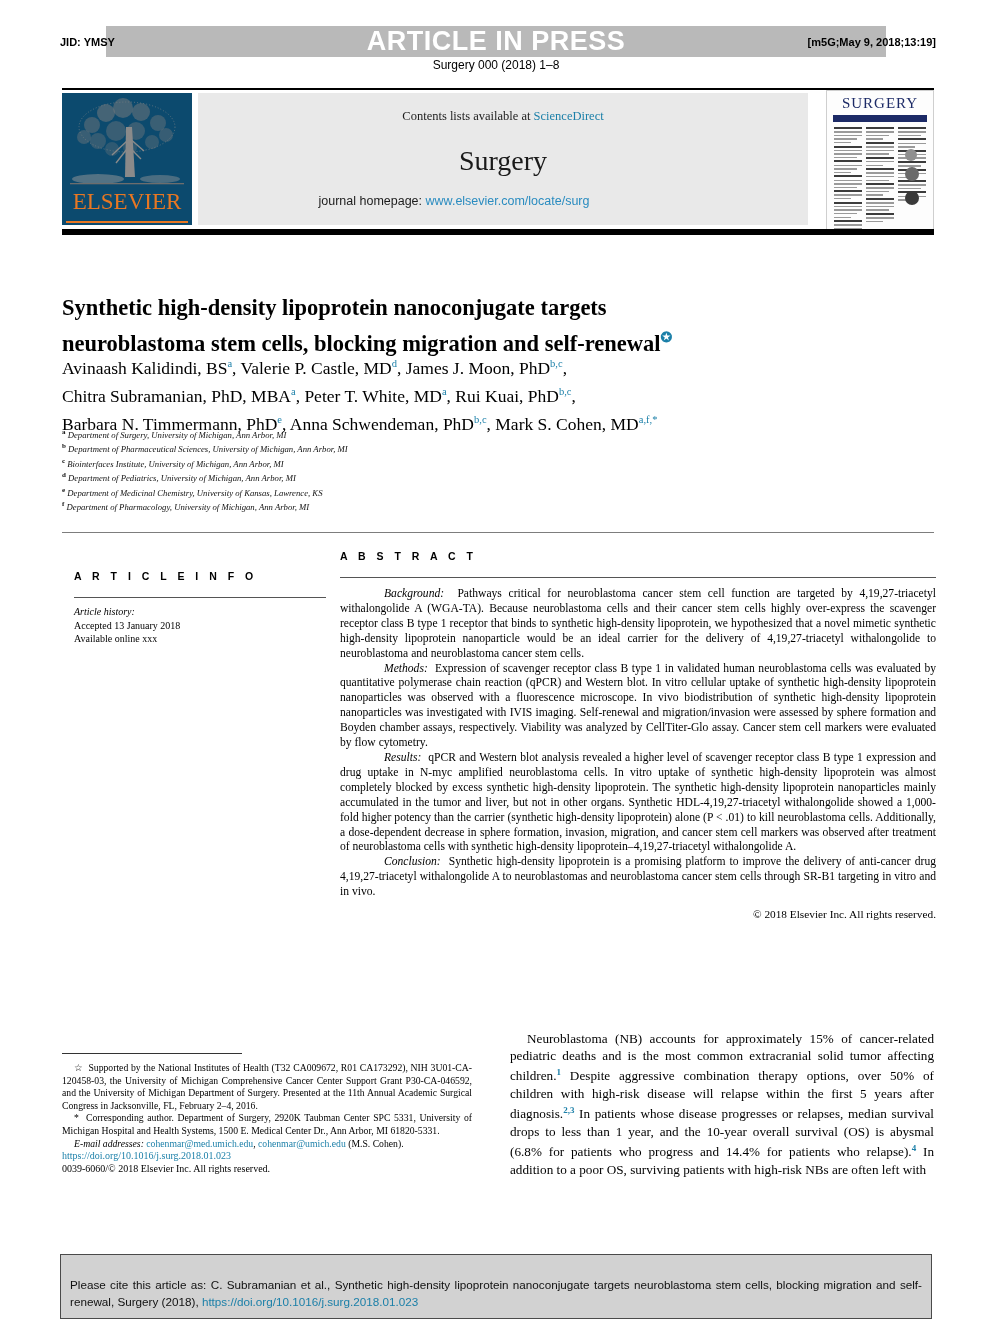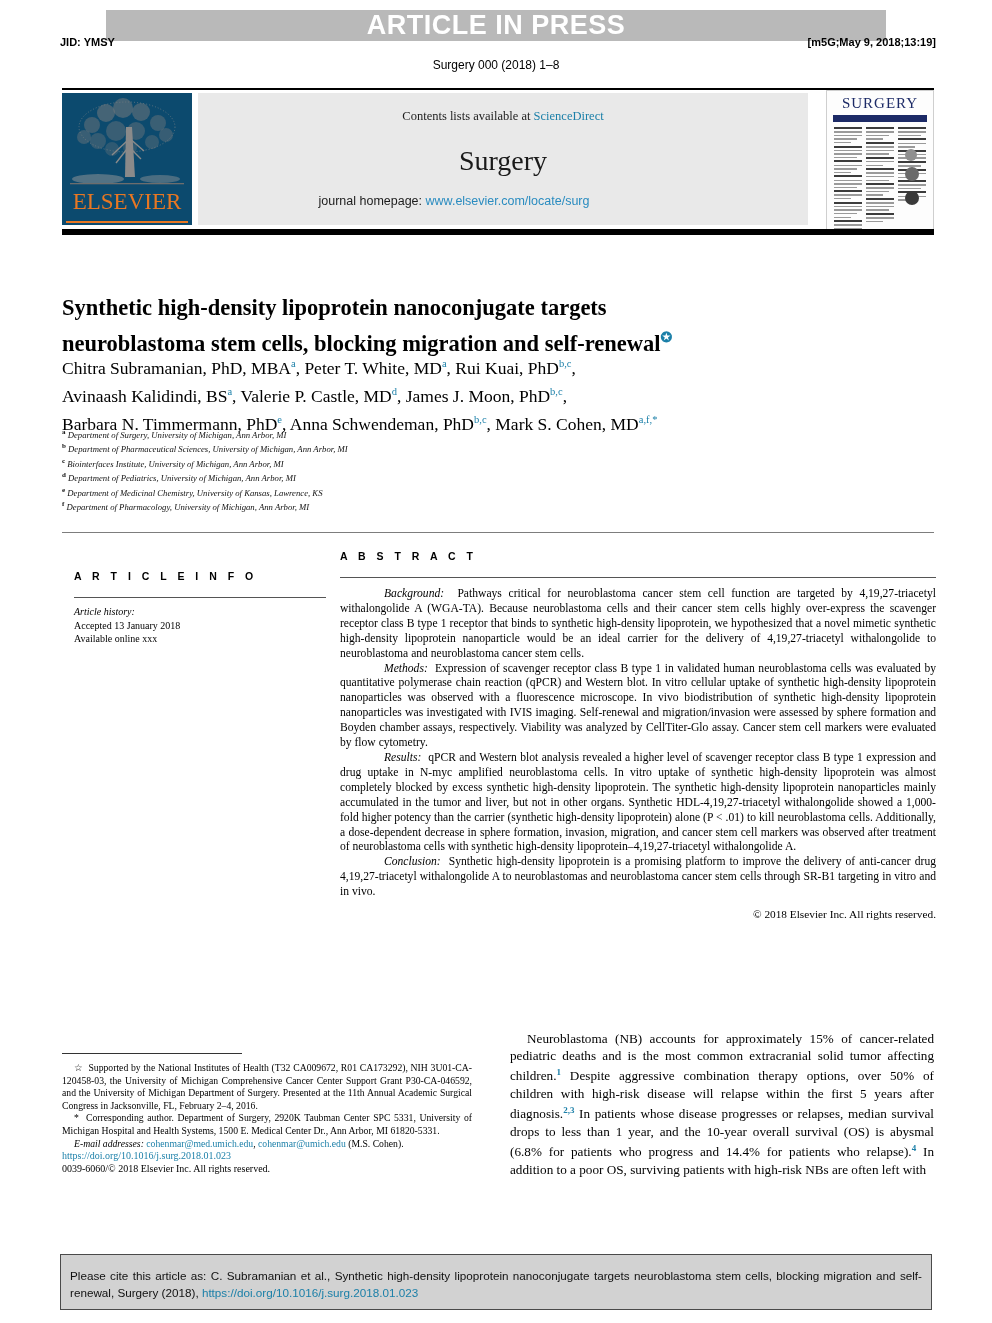--- a/index.html
+++ b/index.html
@@ -13,21 +13,21 @@
     position: relative;
     font-family: "Liberation Serif", serif;
     color: #000000;
     overflow: hidden;
   }
 
   
   .aip-band {
     position: absolute;
     left: 106px;
-    top: 10px;
+    top: 26px;
     width: 780px;
     height: 31px;
     background: #b9b9b9;
   }
   .aip-text {
     position: absolute;
     left: 0;
     top: 0;
     width: 780px;
     height: 31px;
@@ -329,21 +329,21 @@
   .intro-col sup { color: #1a7fa8; font-weight: bold; font-size: 9px; }
 
   
   .cite-box {
     position: absolute;
     left: 60px;
     top: 1254px;
     width: 872px;
     border: 1px solid #4a4a4a;
     background: #d2d2d2;
-    padding: 12px 9px 8px 9px;
+    padding: 21px 9px 8px 9px;
     box-sizing: border-box;
     font-family: "Liberation Sans", sans-serif;
     font-size: 11.7px;
     line-height: 17px;
     text-align: justify;
     color: #111;
   }
 </style>
 </head>
 <body>
@@ -488,22 +488,22 @@
 
   <div class="rule-bottom"></div>
 </div>
 
 <h1 class="title">
   <span>Synthetic high-density lipoprotein nanoconjugate targets</span><br>
   <span>neuroblastoma stem cells, blocking migration and self-renewal</span><span class="star">✪</span>
 </h1>
 
 <div class="authors">
+  <div>Avinaash Kalidindi, BS<sup>a</sup>, Valerie P. Castle, MD<sup>d</sup>, James J. Moon, PhD<sup>b,c</sup>,</div>
   <div>Chitra Subramanian, PhD, MBA<sup>a</sup>, Peter T. White, MD<sup>a</sup>, Rui Kuai, PhD<sup>b,c</sup>,</div>
-  <div>Avinaash Kalidindi, BS<sup>a</sup>, Valerie P. Castle, MD<sup>d</sup>, James J. Moon, PhD<sup>b,c</sup>,</div>
   <div>Barbara N. Timmermann, PhD<sup>e</sup>, Anna Schwendeman, PhD<sup>b,c</sup>, Mark S. Cohen, MD<sup>a,f,</sup><sup>*</sup></div>
 </div>
 
 <div class="affils">
   <div><sup>a</sup> Department of Surgery, University of Michigan, Ann Arbor, MI</div>
   <div><sup>b</sup> Department of Pharmaceutical Sciences, University of Michigan, Ann Arbor, MI</div>
   <div><sup>c</sup> Biointerfaces Institute, University of Michigan, Ann Arbor, MI</div>
   <div><sup>d</sup> Department of Pediatrics, University of Michigan, Ann Arbor, MI</div>
   <div><sup>e</sup> Department of Medicinal Chemistry, University of Kansas, Lawrence, KS</div>
   <div><sup>f</sup> Department of Pharmacology, University of Michigan, Ann Arbor, MI</div>

